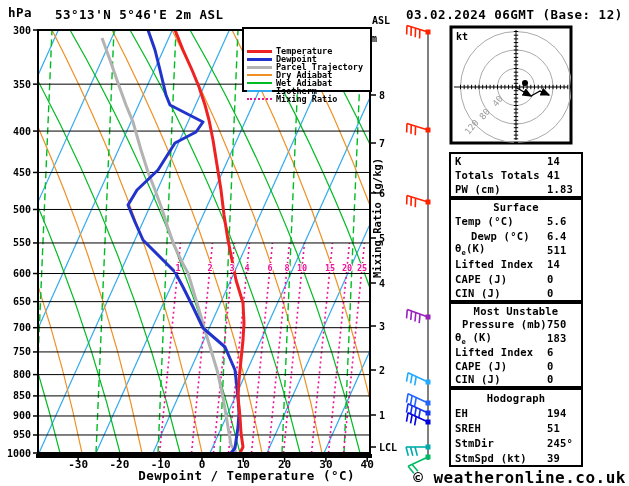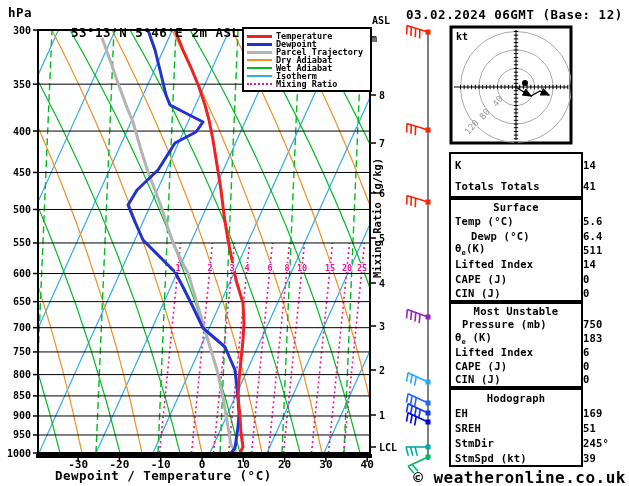--- a/index.html
+++ b/index.html
@@ -4,35 +4,35 @@
 <style>
   html,body{margin:0;padding:0;background:#fff;}
   #stage{position:relative;width:629px;height:486px;background:#fff;overflow:hidden;
          font-family:"DejaVu Sans Mono",monospace;color:#000;}
   #plot-svg{position:absolute;left:0;top:0;}
   .abs{position:absolute;}
   .ttl{font-weight:bold;font-size:12.5px;letter-spacing:.5px;white-space:nowrap;}
   .small{font-size:10px;font-weight:bold;}
   
   #legend{left:242px;top:27px;width:130px;height:65px;border:2px solid #000;background:#fff;
-          display:flex;flex-direction:column;justify-content:space-around;padding:3px 0;box-sizing:border-box;}
+          display:flex;flex-direction:column;justify-content:space-around;padding:18px 0;box-sizing:border-box;}
   .lg-row{display:flex;align-items:center;height:8px;}
   .lg-line{width:25px;margin:0 4px 0 3px;flex:none;}
   .lg-lab{font-size:8.5px;font-weight:bold;white-space:nowrap;letter-spacing:0;}
   
   .pbox{position:absolute;left:449px;width:134px;border:2px solid #000;background:#fff;
         box-sizing:border-box;display:flex;flex-direction:column;justify-content:space-around;
         font-size:10.5px;font-weight:bold;letter-spacing:.2px;}
   .prow{display:flex;align-items:center;padding:0 0 0 4px;height:14px;}
   .plab{white-space:nowrap;}
-  .pval{position:absolute;left:96px;white-space:nowrap;margin-left:36px;}
+  .pval{position:absolute;left:96px;white-space:nowrap;}
   .phead{justify-content:center;padding:0;}
   sub{font-size:7px;}
   #footer{right:3px;top:468px;font-size:16px;font-weight:bold;letter-spacing:.5px;}
-  #xlabel{left:55px;top:468px;width:300px;text-align:left;}
+  #xlabel{left:55px;top:468px;width:300px;text-align:right;}
   #mix-axis-label{left:371px;top:278px;transform:rotate(-90deg);transform-origin:0 0;
       font-size:10.5px;font-weight:bold;white-space:nowrap;}
 </style>
 </head>
 <body>
 
 <div id="stage">
   <svg id="plot-svg" width="629" height="486">
       <defs>
         <clipPath id="plotclip">
@@ -356,21 +356,21 @@
         <text x="500" y="103" font-size="9" fill="#999" text-anchor="middle" transform="rotate(-50 500 103)" font-family="DejaVu Sans Mono,monospace">40</text>
         <text x="487" y="116" font-size="9" fill="#999" text-anchor="middle" transform="rotate(-50 487 116)" font-family="DejaVu Sans Mono,monospace">80</text>
         <text x="474" y="129" font-size="9" fill="#999" text-anchor="middle" transform="rotate(-50 474 129)" font-family="DejaVu Sans Mono,monospace">120</text>
         <circle cx="525" cy="83" r="3" fill="#000"></circle>
         <polyline points="517,88 531,96" fill="none" stroke="#000" stroke-width="1.4" marker-end="url(#ah)"></polyline>
         <polyline points="531,96 540,91 549,95" fill="none" stroke="#000" stroke-width="1.4" marker-end="url(#ah)"></polyline>
       </g>
     </svg>
 
   <div class="abs ttl" style="left:8px;top:5px;">hPa</div>
-  <div class="abs ttl" style="left:55px;top:25px;margin-left:16px;">53°13'N 5°46'E 2m ASL</div>
+  <div class="abs ttl" style="left:55px;top:7px;">53°13'N 5°46'E 2m ASL</div>
   <div class="abs ttl" style="left:406px;top:7px;">03.02.2024 06GMT (Base: 12)</div>
   <div class="abs small" style="left:365px;top:4px;margin-top:29px;">km</div>
   <div class="abs small" style="left:372px;top:15px;">ASL</div>
 
   <div id="legend" class="abs">
       <div class="lg-row">
         <div class="lg-line" style="background: rgb(238, 34, 34); height: 3px;"></div>
         <span class="lg-lab">Temperature</span>
       </div>
       <div class="lg-row">
@@ -403,20 +403,24 @@
 
   <div id="panel">
       <div class="pbox" style="top: 152px; height: 46px;">
         <div class="prow" style="position: relative;">
           <span class="plab">K</span>
           <span class="pval">14</span>
         </div>
         <div class="prow" style="position: relative;">
           <span class="plab">Totals Totals</span>
           <span class="pval">41</span>
+        </div>
+        <div class="prow" style="position: relative;">
+          <span class="plab">PW (cm)</span>
+          <span class="pval">1.83</span>
         </div>
       </div>
       <div class="pbox" style="top: 198px; height: 104px;">
         <div class="prow phead">Surface</div>
         <div class="prow" style="position: relative;">
           <span class="plab">Temp (°C)</span>
           <span class="pval">5.6</span>
         </div>
         <div class="prow" style="position: relative; padding-left: 20px;">
           <span class="plab">Dewp (°C)</span>
@@ -459,21 +463,21 @@
         </div>
         <div class="prow" style="position: relative;">
           <span class="plab">CIN (J)</span>
           <span class="pval">0</span>
         </div>
       </div>
       <div class="pbox" style="top: 388px; height: 79px;">
         <div class="prow phead">Hodograph</div>
         <div class="prow" style="position: relative;">
           <span class="plab">EH</span>
-          <span class="pval">169</span>
+          <span class="pval">194</span>
         </div>
         <div class="prow" style="position: relative;">
           <span class="plab">SREH</span>
           <span class="pval">51</span>
         </div>
         <div class="prow" style="position: relative;">
           <span class="plab">StmDir</span>
           <span class="pval">245°</span>
         </div>
         <div class="prow" style="position: relative;">

